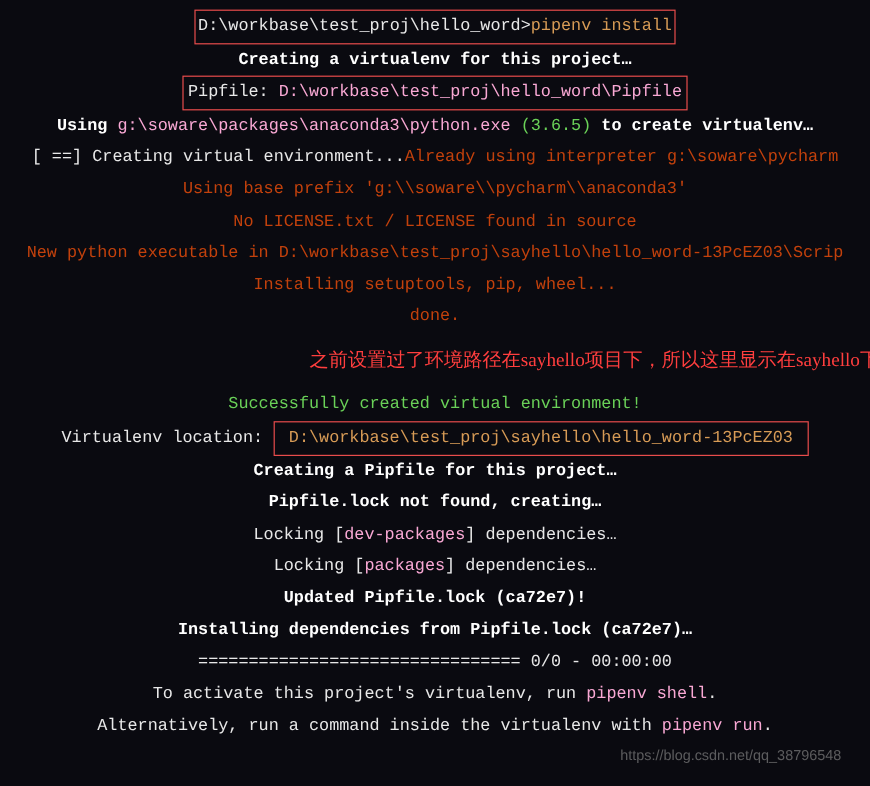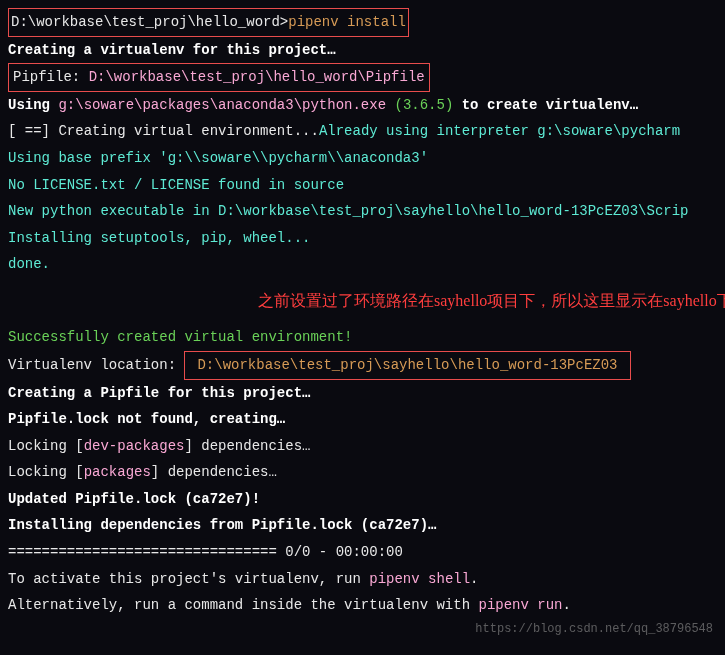--- a/index.html
+++ b/index.html
@@ -1,38 +1,39 @@
 <!DOCTYPE html>
 <html><head>
   <meta charset="utf-8">
   <style>
     * {
       margin: 0;
       padding: 0;
       box-sizing: border-box;
+      text-align: center;
     }
     body {
       background: #0a0a10;
       font-family: 'Consolas', 'Courier New', monospace;
       font-size: 14px;
       line-height: 1.9;
       color: #d4d4d4;
       padding: 8px;
       width: 725px;
       height: 655px;
       overflow: hidden;
       position: relative;
     }
     .line {
       white-space: nowrap;
     }
     .white { color: #e8e8e8; }
     .white-bold { color: #fff; font-weight: bold; }
     .red { color: #f9a8d4; }
-    .blue { color: #5eead4; }
+    .blue { color: #c2410c; }
     .orange { color: #d79b56; }
     .green { color: #6ad158; }
     
     .highlight-box-1 {
       border: 1px solid #e84c4c;
       display: inline-block;
       padding: 0 2px;
     }
     .highlight-box-2 {
       border: 1px solid #e84c4c;
@@ -48,25 +49,25 @@
     .red-annotation {
       color: #ff3e3e;
       font-family: 'SimSun', serif;
       font-size: 16px;
       margin-left: 250px;
     }
     
     .watermark {
       position: absolute;
       bottom: 14px;
-      right: 12px;
+      right: 24px;
       color: #888;
       font-size: 12px;
       opacity: 0.65;
-      font-family: Liberation Mono, monospace;
+      font-family: Liberation Sans, sans-serif;
     }
     
     .spacer {
       height: 8px;
     }
   </style>
 </head>
 <body>
 
 <div class="line">

